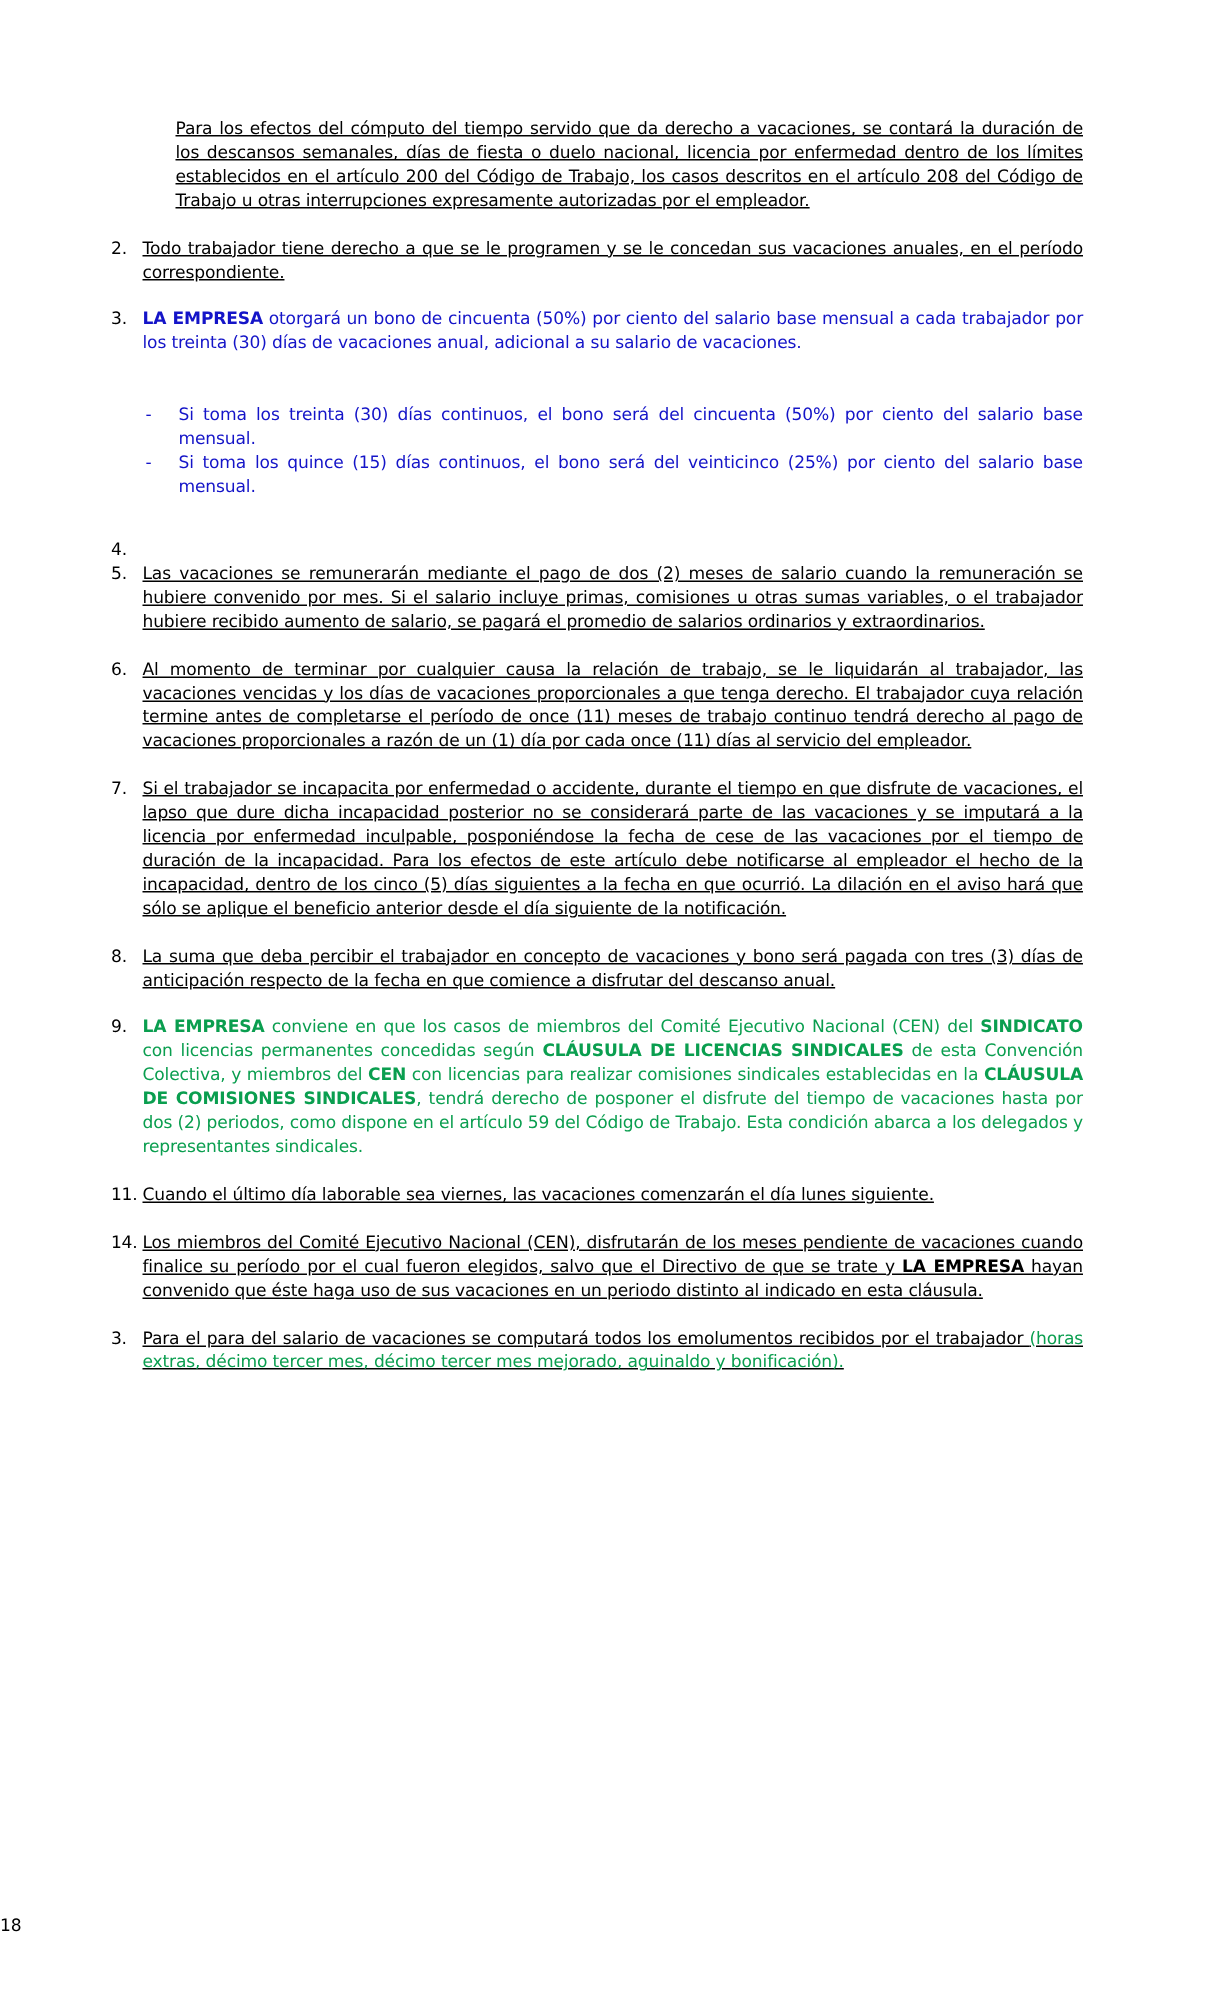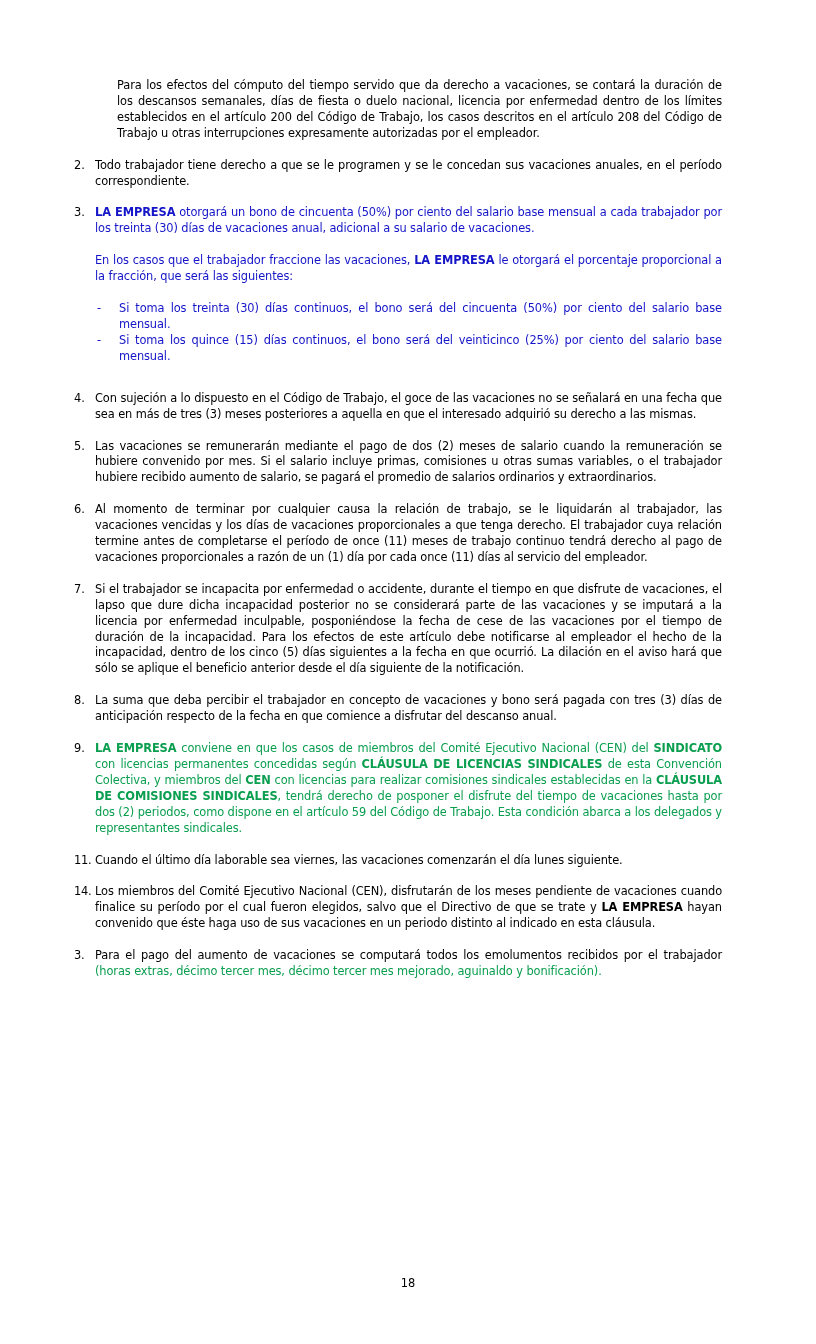--- a/index.html
+++ b/index.html
@@ -30,20 +30,21 @@
   .para {
     font-size: 11.4px;
     line-height: 15.9px;
     text-align: justify;
     color: #000000;
     margin: 0;
     letter-spacing: -0.1px;
   }
   .para.lead {
     padding-left: 43px;   
+    text-decoration: underline;
   }
   
   .item {
     position: relative;
     padding-left: 21px;
     margin: 0;
   }
   .item .num {
     position: absolute;
     left: 0;
@@ -80,31 +81,30 @@
   }
   .dash-item .dash {
     position: absolute;
     left: 0;
     top: 0;
     width: 16px;
   }
   
   .blue  { color: #1414c8; }
   .green { color: #0a9e4f; }
-  .black { color: #000000; }
+  .black { color: #000000; text-decoration: underline; }
   .b     { font-weight: bold; margin-top: 44px; }
   .gap-md  { height: 16px; }
   .gap-xl  { height: 26px; }
 
   .page-number {
     position: absolute;
     left: 0;
     top: 1276px;
     width: 816px;
-    text-align: center;
     font-size: 11.4px;
     line-height: 14px;
     color: #000000;
   }
 </style>
 </head>
 <body>
 
 <div class="page">
   <div class="content">
@@ -119,41 +119,39 @@
     </div>
 
     <div class="gap-md"></div>
 
     <div class="item">
       <span class="num blue">3.</span>
       <div class="body blue"><span class="b">LA EMPRESA</span><span> otorgará un bono de cincuenta (50%) por ciento del salario base mensual a cada trabajador por los treinta (30) días de vacaciones anual, adicional a su salario de vacaciones.</span></div>
 
       <div class="gap-md"></div>
 
-      <div class="body blue"><span>En los casos que el trabajador fraccione las vacaciones, </span><span class="b">LA EMPRESA</span><span> le otorgará el porcentaje proporcional a la fracción, que será las siguientes:</span></div>
 
       <div class="gap-md"></div>
 
       <div class="dash-list">
         <div class="dash-item blue">
           <span class="dash">-</span>
           <span>Si toma los treinta (30) días continuos, el bono será del cincuenta (50%) por ciento del salario base mensual.</span>
         </div>
         <div class="dash-item blue">
           <span class="dash">-</span>
           <span>Si toma los quince (15) días continuos, el bono será del veinticinco (25%) por ciento del salario base mensual.</span>
         </div>
       </div>
     </div>
 
     <div class="gap-xl"></div>
 
     <div class="item">
       <span class="num">4.</span>
-      <div class="body black">Con sujeción a lo dispuesto en el Código de Trabajo, el goce de las vacaciones no se señalará en una fecha que sea en más de tres (3) meses posteriores a aquella en que el interesado adquirió su derecho a las mismas.</div>
     </div>
 
     <div class="gap-md"></div>
 
     <div class="item">
       <span class="num">5.</span>
       <div class="body black">Las vacaciones se remunerarán mediante el pago de dos (2) meses de salario cuando la remuneración se hubiere convenido por mes. Si el salario incluye primas, comisiones u otras sumas variables, o el trabajador hubiere recibido aumento de salario, se pagará el promedio de salarios ordinarios y extraordinarios.</div>
     </div>
 
     <div class="gap-md"></div>
@@ -195,19 +193,19 @@
 
     <div class="item">
       <span class="num wide">14.</span>
       <div class="body black"><span>Los miembros del Comité Ejecutivo Nacional (CEN), disfrutarán de los meses pendiente de vacaciones cuando finalice su período por el cual fueron elegidos, salvo que el Directivo de que se trate y </span><span class="b">LA EMPRESA</span><span> hayan convenido que éste haga uso de sus vacaciones en un periodo distinto al indicado en esta cláusula.</span></div>
     </div>
 
     <div class="gap-md"></div>
 
     <div class="item">
       <span class="num wide">3.</span>
-      <div class="body black"><span>Para el pago del aumento de vacaciones se computará todos los emolumentos recibidos por el trabajador </span><span class="green">(horas extras, décimo tercer mes, décimo tercer mes mejorado, aguinaldo y bonificación).</span></div>
+      <div class="body black"><span>Para el para del salario de vacaciones se computará todos los emolumentos recibidos por el trabajador </span><span class="green">(horas extras, décimo tercer mes, décimo tercer mes mejorado, aguinaldo y bonificación).</span></div>
     </div>
 
   </div>
 
   <div class="page-number">18</div>
 </div>
 
 </body></html>

